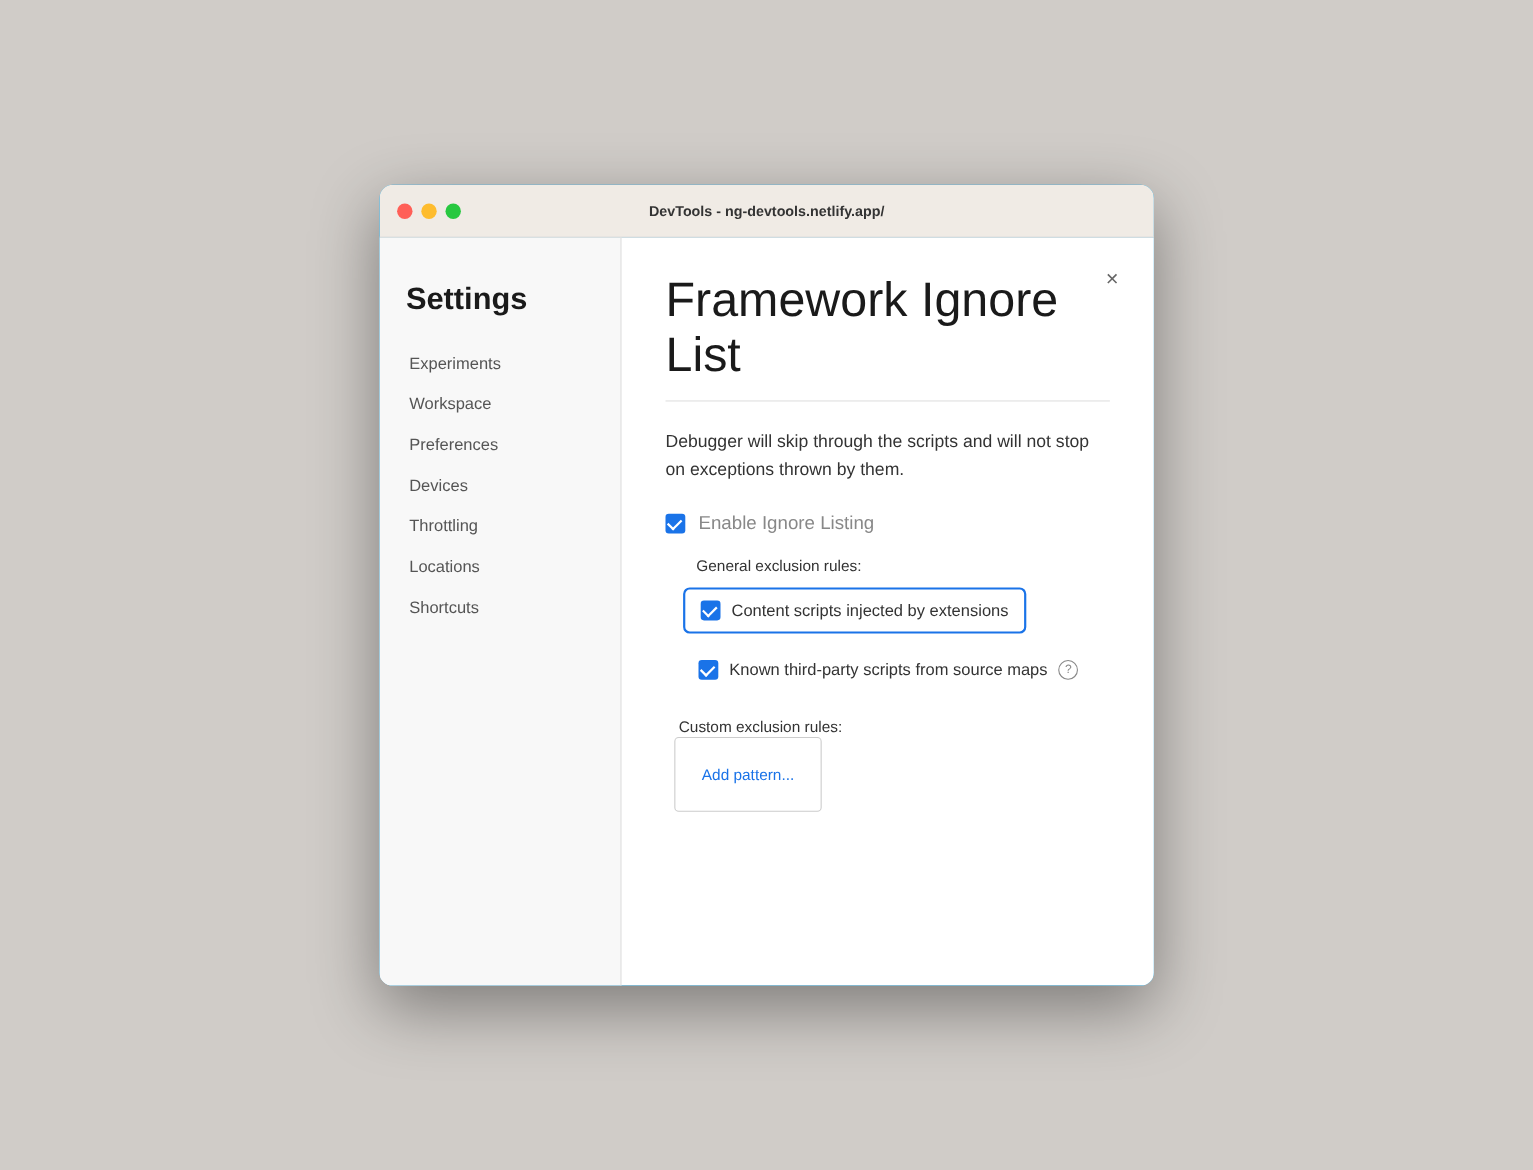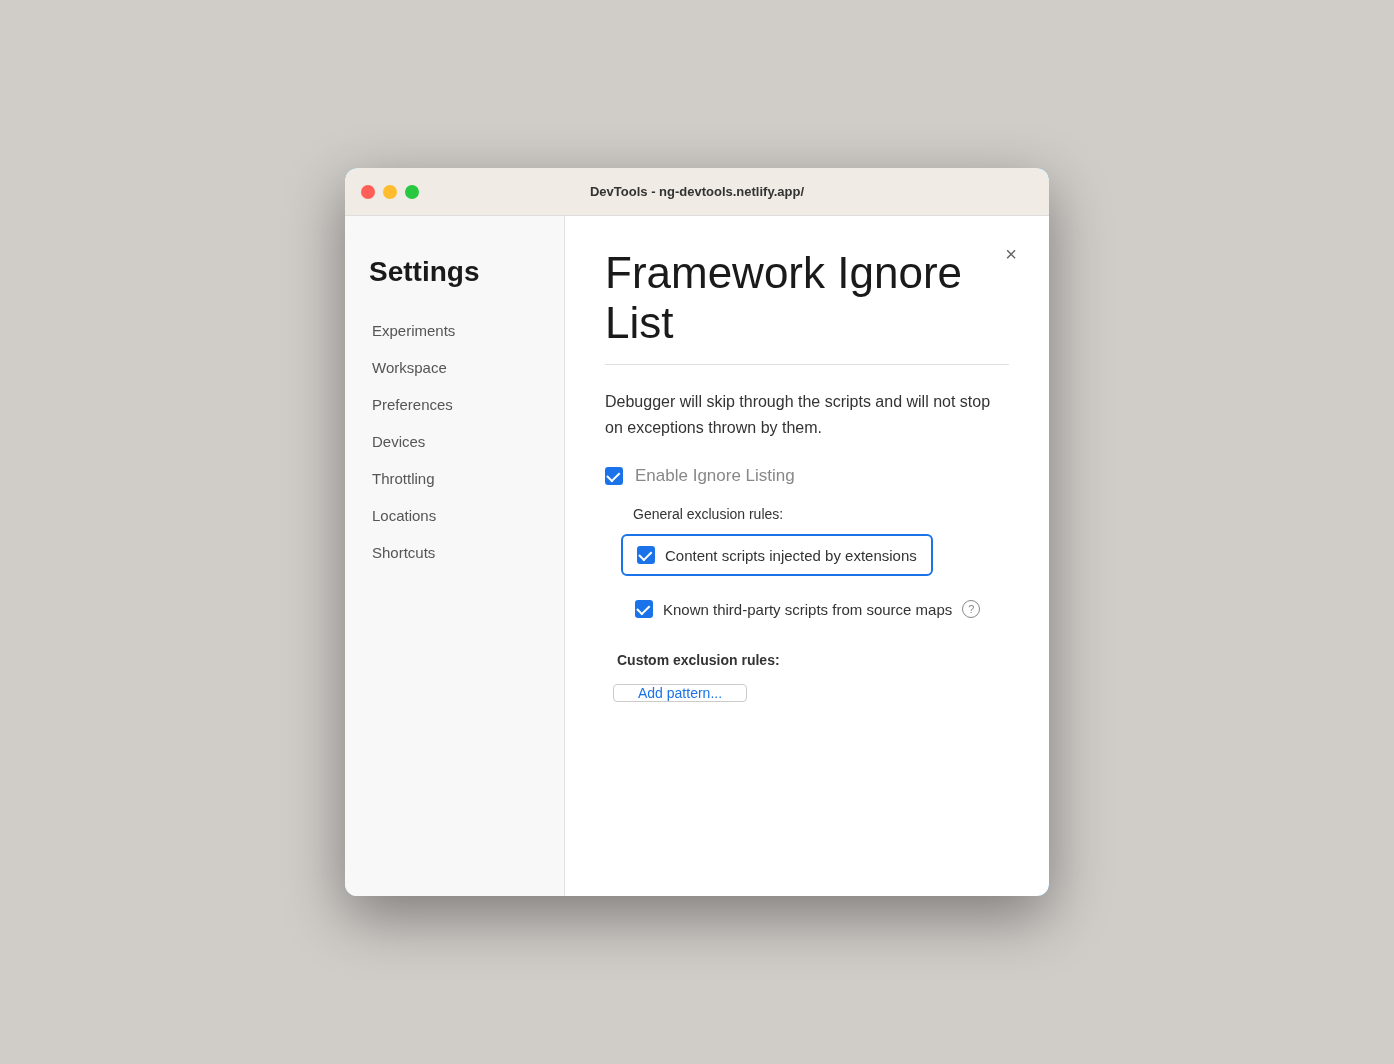--- a/index.html
+++ b/index.html
@@ -223,30 +223,30 @@
       flex-shrink: 0;
     }
 
     .custom-section {
       margin-top: 8px;
     }
 
     .custom-label {
       font-size: 14px;
       color: #333;
-      font-weight: 700;
-      margin-bottom: 16px;
+      font-weight: 400;
+      margin-bottom: 2px;
       margin-left: 4px;
     }
 
     .add-pattern-btn {
       background: white;
       border: 1px solid #ccc;
       border-radius: 4px;
-      padding: 0 24px;
+      padding: 25px 24px;
       font-size: 14px;
       color: #1a73e8;
       cursor: pointer;
       font-weight: 500;
     }
 
     .rules-container {
       margin-left: 8px;
     }
   </style>

